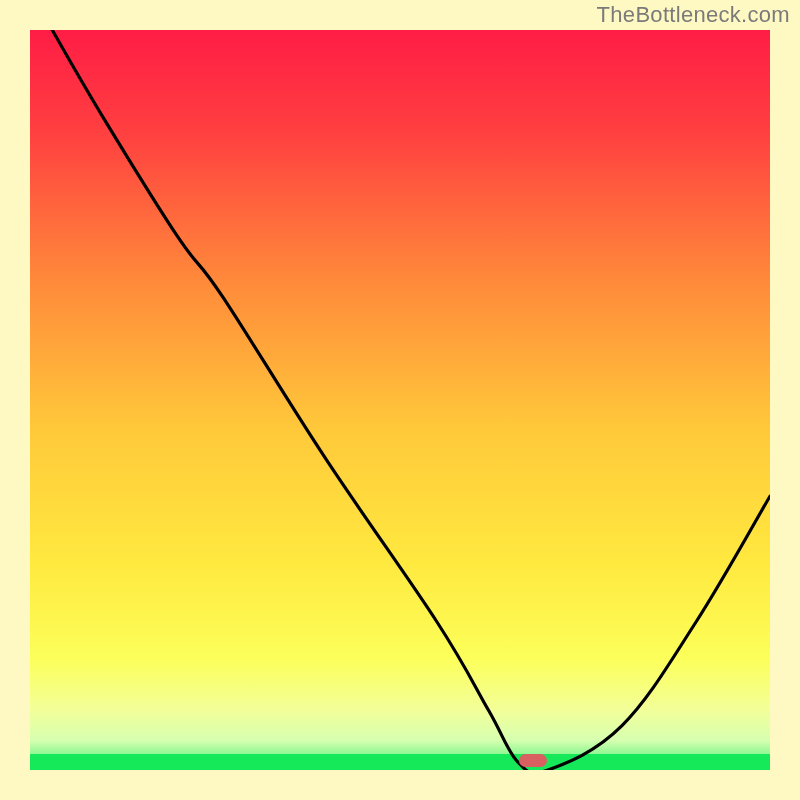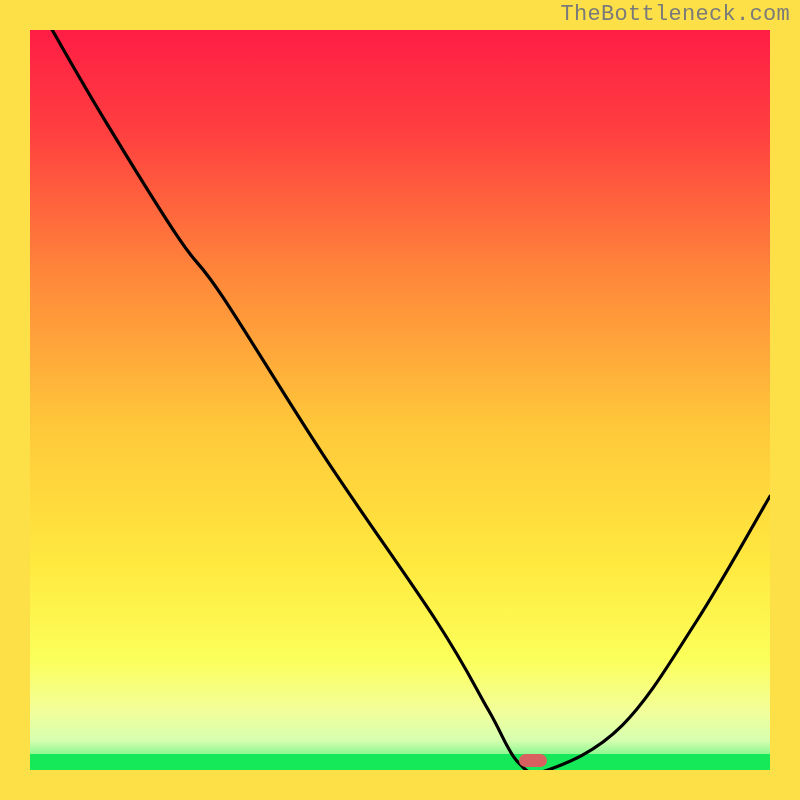--- a/index.html
+++ b/index.html
@@ -8,22 +8,21 @@
     width: 800px;
     height: 800px;
     background: #000;
     overflow: hidden;
     font-family: Arial, Helvetica, sans-serif;
   }
   .frame {
     position: relative;
     width: 800px;
     height: 800px;
-    background: #fde047;
-    font-family: Liberation Mono, monospace;
+    background: #fef9c3;
   }
   .watermark {
     position: absolute;
     top: 2px;
     right: 10px;
     color: #7a7a7a;
     font-size: 22px;
     font-weight: 500;
     letter-spacing: 0.3px;
     z-index: 20;

